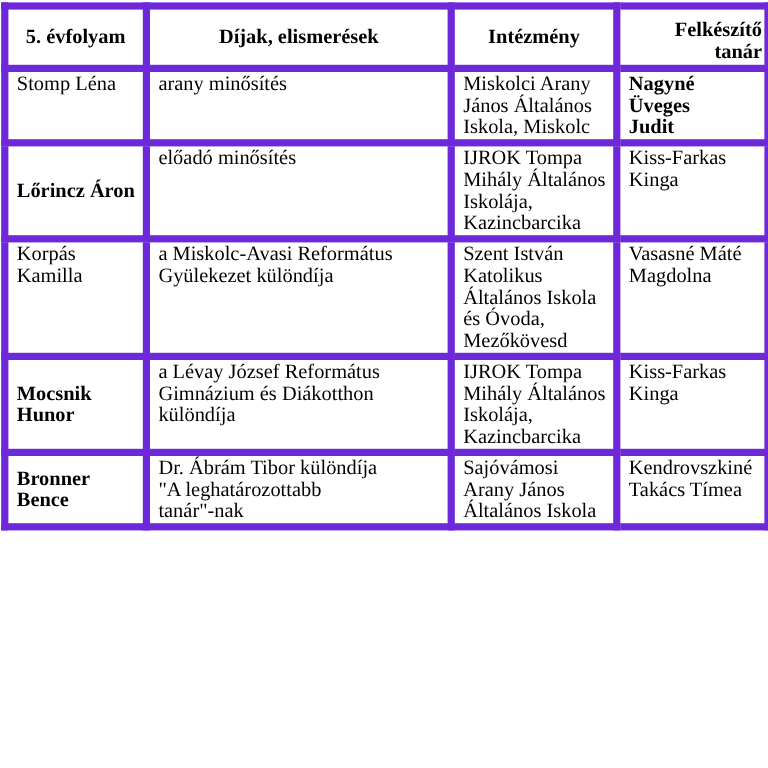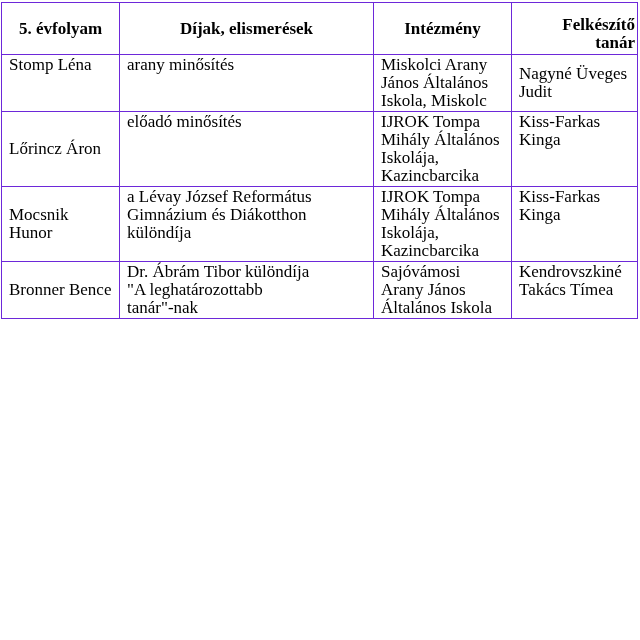--- a/index.html
+++ b/index.html
@@ -19,21 +19,21 @@
     border-collapse: collapse;
     table-layout: fixed;
     width: 636px;
     margin: 2px 0 0 1px;
   }
   col.c1 { width: 118px; }
   col.c2 { width: 254px; }
   col.c3 { width: 138px; }
   col.c4 { width: 126px; }
   th, td {
-    border: 1px solid #6d28d9;
+    border: 6px solid #6d28d9;
     font-size: 17px;
     line-height: 18px;
     color: #000000;
     white-space: pre-line;
     word-wrap: break-word;
     padding: 1px 4px 1px 7px;
     vertical-align: top;
     text-align: left;
     font-weight: normal;
   }
@@ -41,21 +41,21 @@
     font-weight: bold;
     text-align: center;
     vertical-align: middle;
     padding: 1px 2px;
   }
   th.th-wrap2 {
     vertical-align: bottom;
     padding-bottom: 2px;
     text-align: right;
   }
-  td.vm { vertical-align: middle; }
+  td.vm { vertical-align: middle; font-weight: bold; }
   tr.hdr  { height: 52px; }
   tr.r0 { height: 44px; }
   tr.r1 { height: 70px; }
   tr.r2 { height: 76px; }
   tr.r3 { height: 95px; }
   tr.r4 { height: 128px; }
   tr.r5 { height: 71px; }
   tr.r6 { height: 54px; }
 </style>
 </head>
@@ -93,20 +93,33 @@
         <td>előadó minősítés</td>
         <td>IJROK Tompa
 Mihály Általános
 Iskolája,
 Kazincbarcika</td>
         <td>Kiss-Farkas
 Kinga</td>
       </tr>
 
 
+      <tr class="r3">
+        <td>Korpás
+Kamilla</td>
+        <td>a Miskolc-Avasi Református
+Gyülekezet különdíja</td>
+        <td>Szent István
+Katolikus
+Általános Iskola
+és Óvoda,
+Mezőkövesd</td>
+        <td>Vasasné Máté
+Magdolna</td>
+      </tr>
 
 
       <tr class="r5">
         <td class="vm">Mocsnik
 Hunor</td>
         <td>a Lévay József Református
 Gimnázium és Diákotthon
 különdíja</td>
         <td>IJROK Tompa
 Mihály Általános

